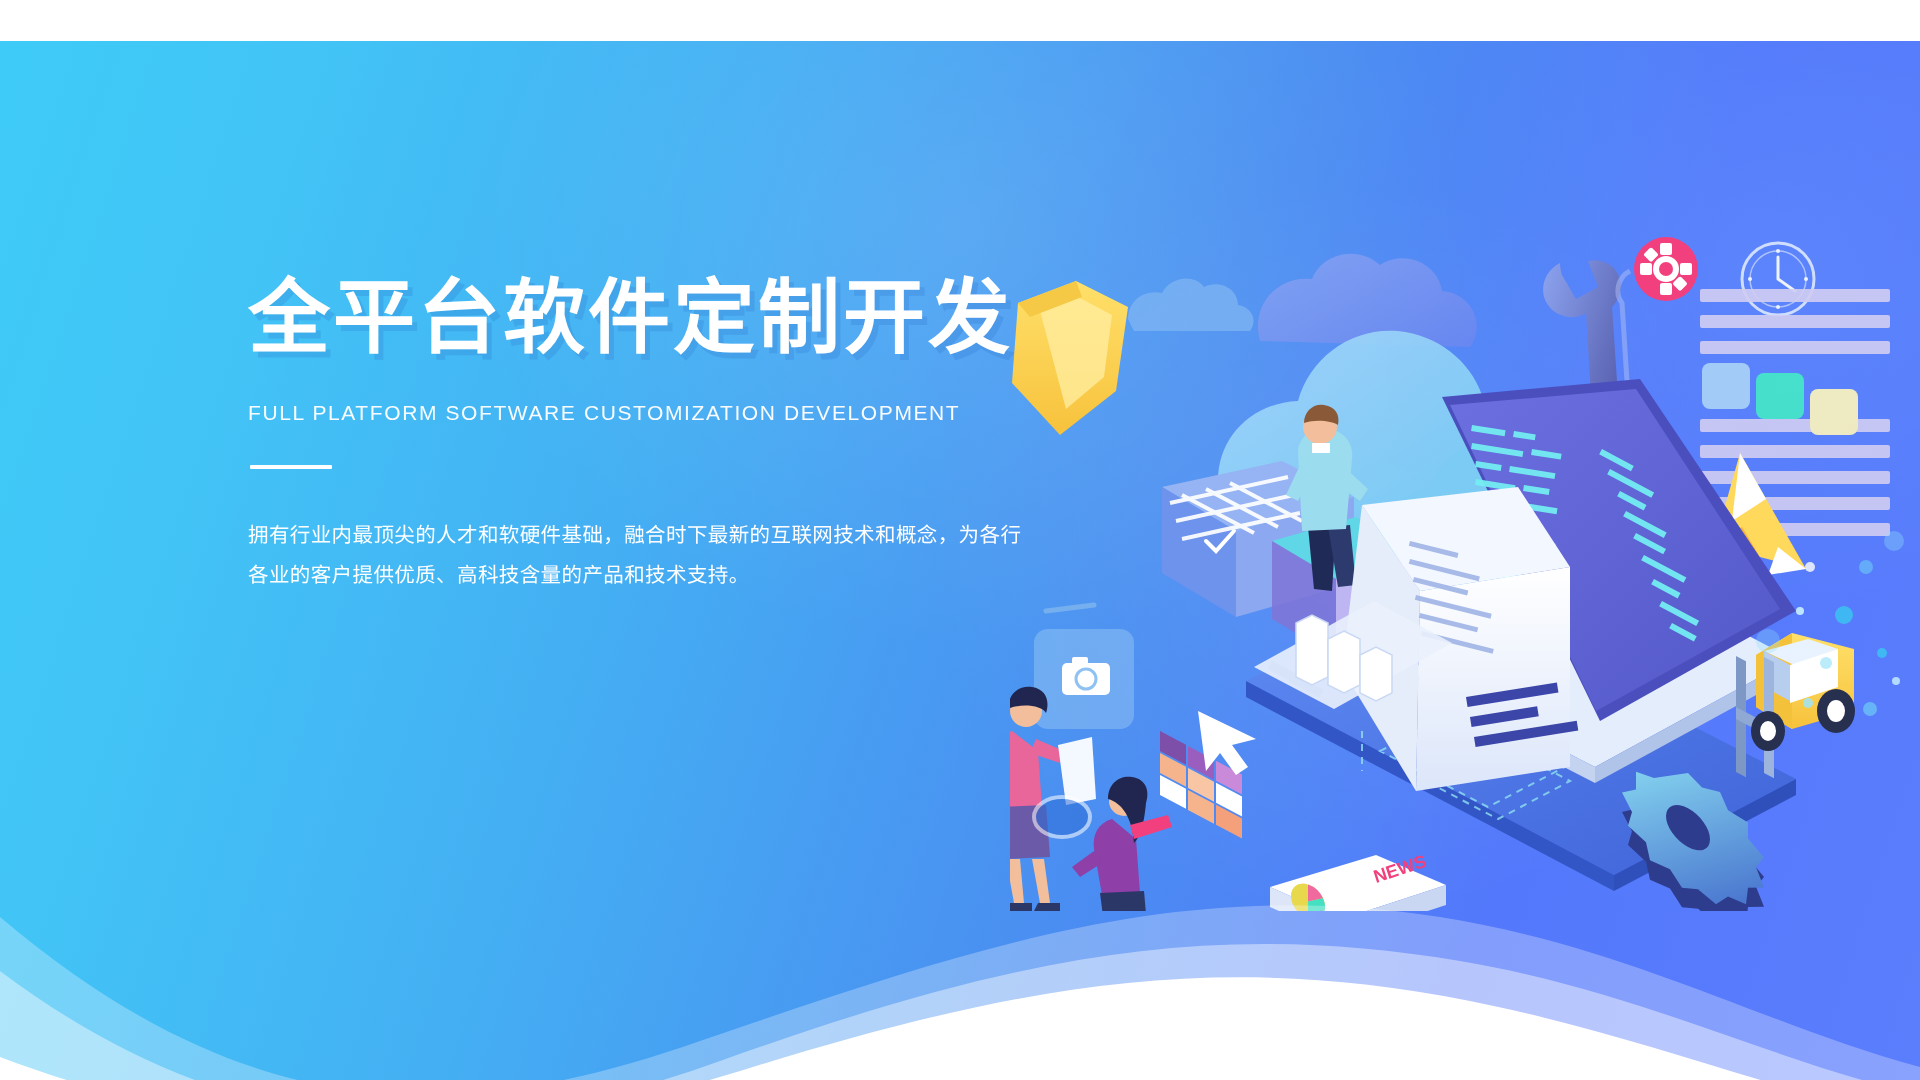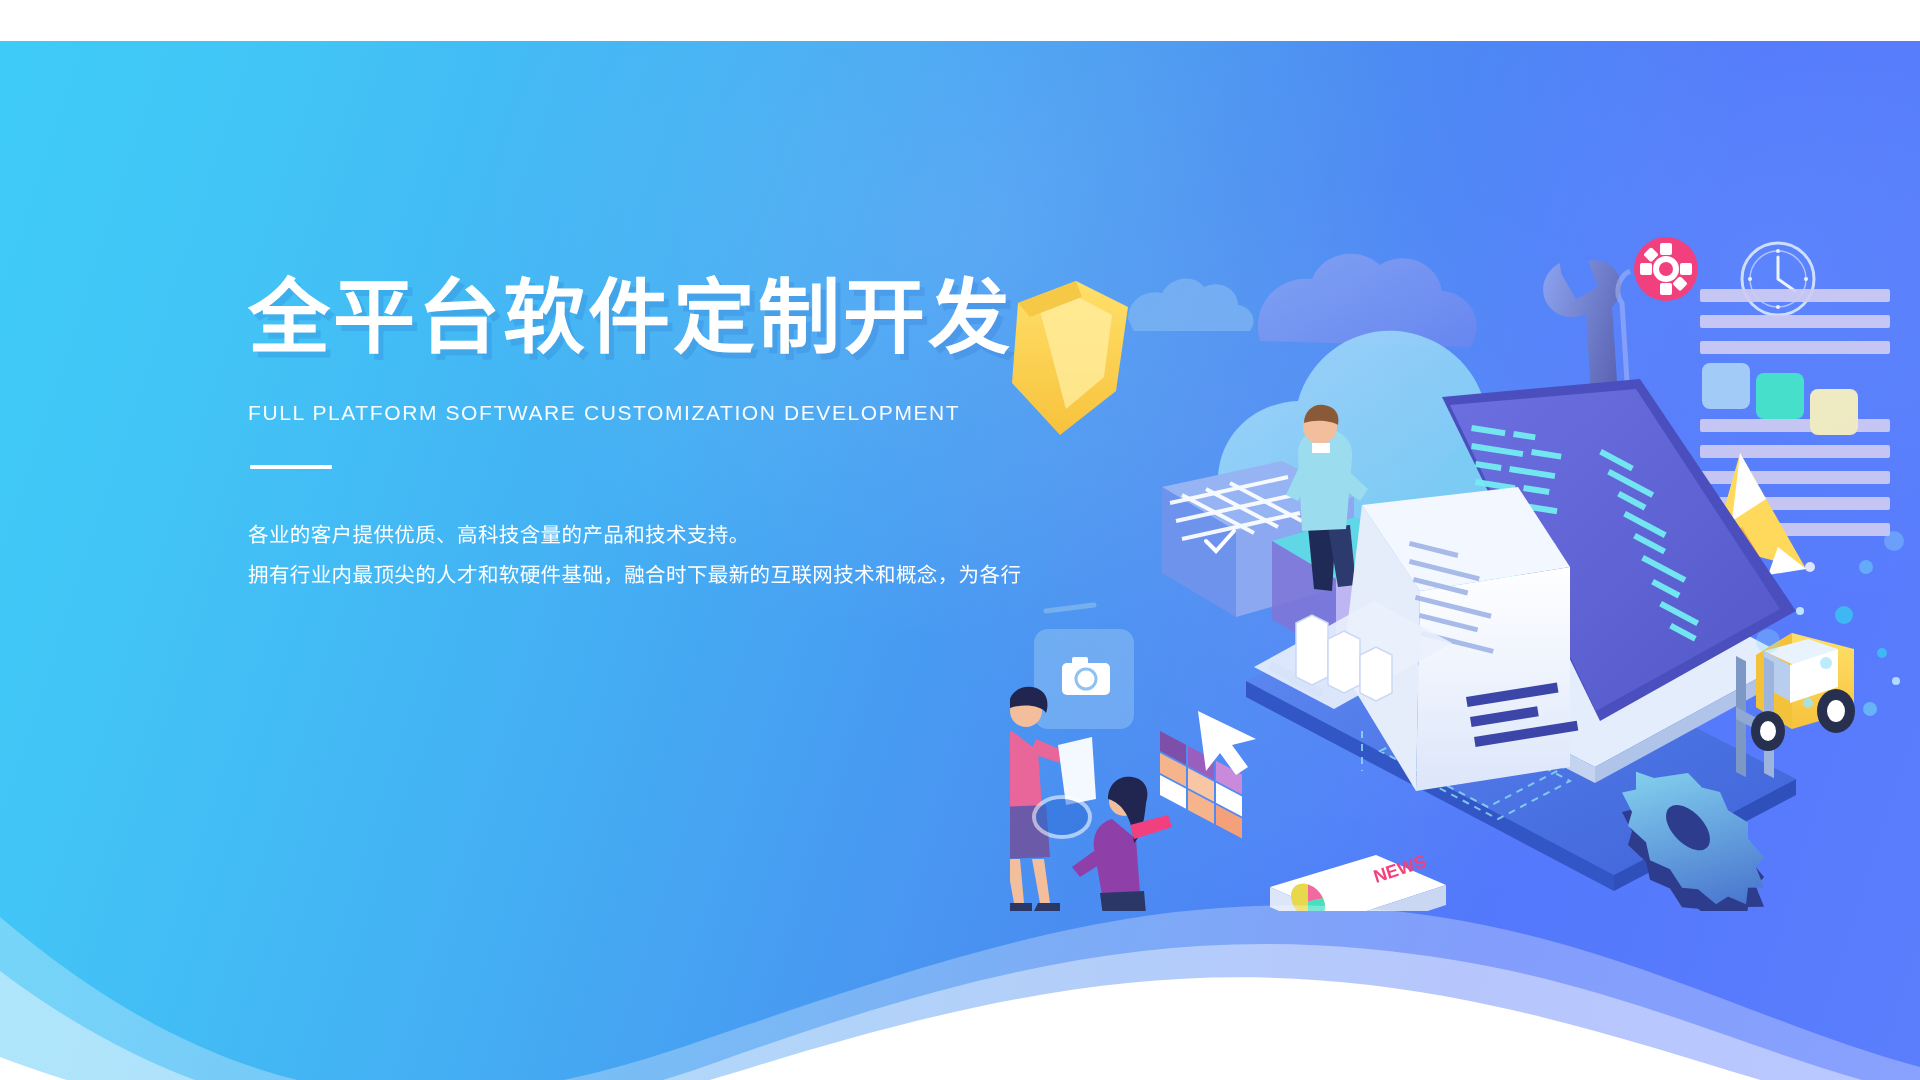--- a/index.html
+++ b/index.html
@@ -58,22 +58,22 @@
 
   <div class="blob blob-a"></div>
   <div class="blob blob-b"></div>
   <div class="blob blob-c"></div>
 
   <div class="content">
     <h1 class="title">全平台软件定制开发</h1>
     <div class="subtitle">FULL PLATFORM SOFTWARE CUSTOMIZATION DEVELOPMENT</div>
     <div class="divider"></div>
     <p class="desc">
+      <span class="l">拥有行业内最顶尖的人才和软硬件基础，融合时下最新的互联网技术和概念，为各行</span>
       <span class="l">各业的客户提供优质、高科技含量的产品和技术支持。</span>
-      <span class="l">拥有行业内最顶尖的人才和软硬件基础，融合时下最新的互联网技术和概念，为各行</span>
     </p>
   </div>
 
   <div class="art">
     <svg width="910" height="700" viewBox="0 0 910 700" xmlns="http://www.w3.org/2000/svg">
       <defs>
         <linearGradient id="gCloudBig" x1="0" y1="0" x2="1" y2="1">
           <stop offset="0" stop-color="#A9D8FB"></stop>
             <stop offset="1" stop-color="#6FD2F2"></stop>
         </linearGradient>

